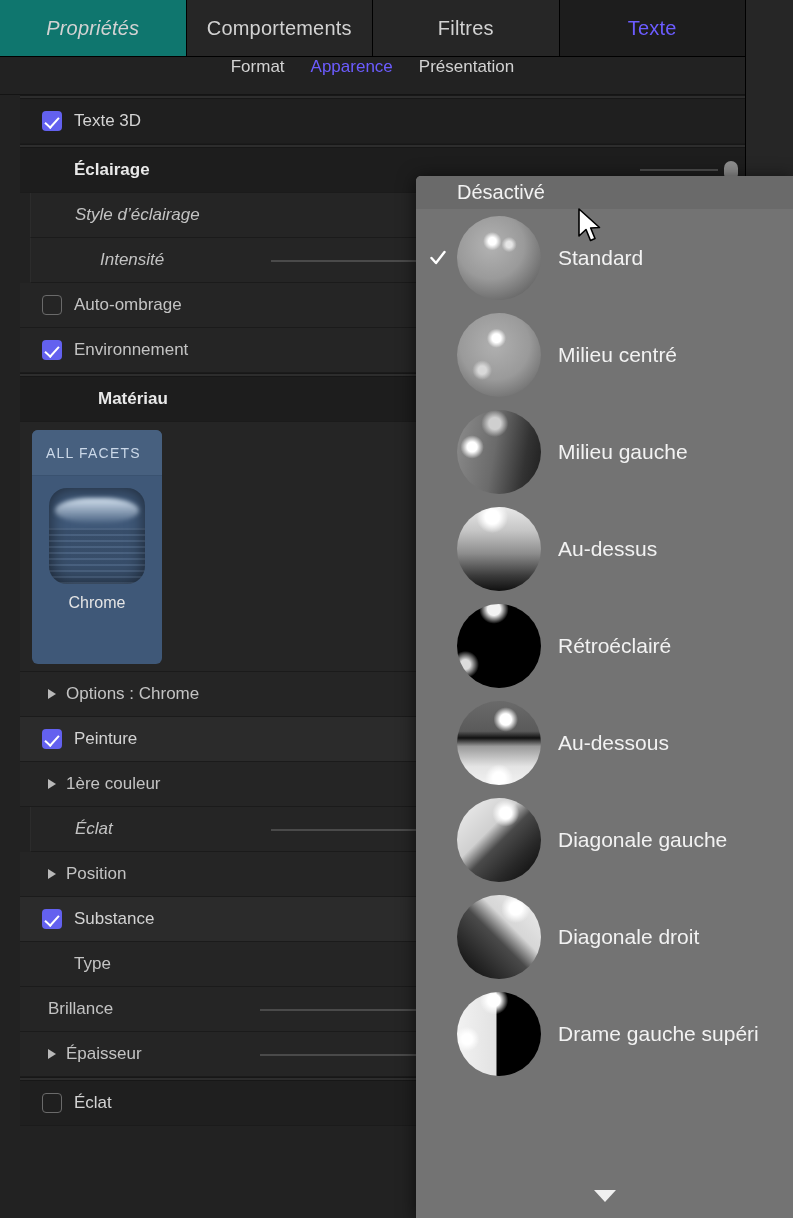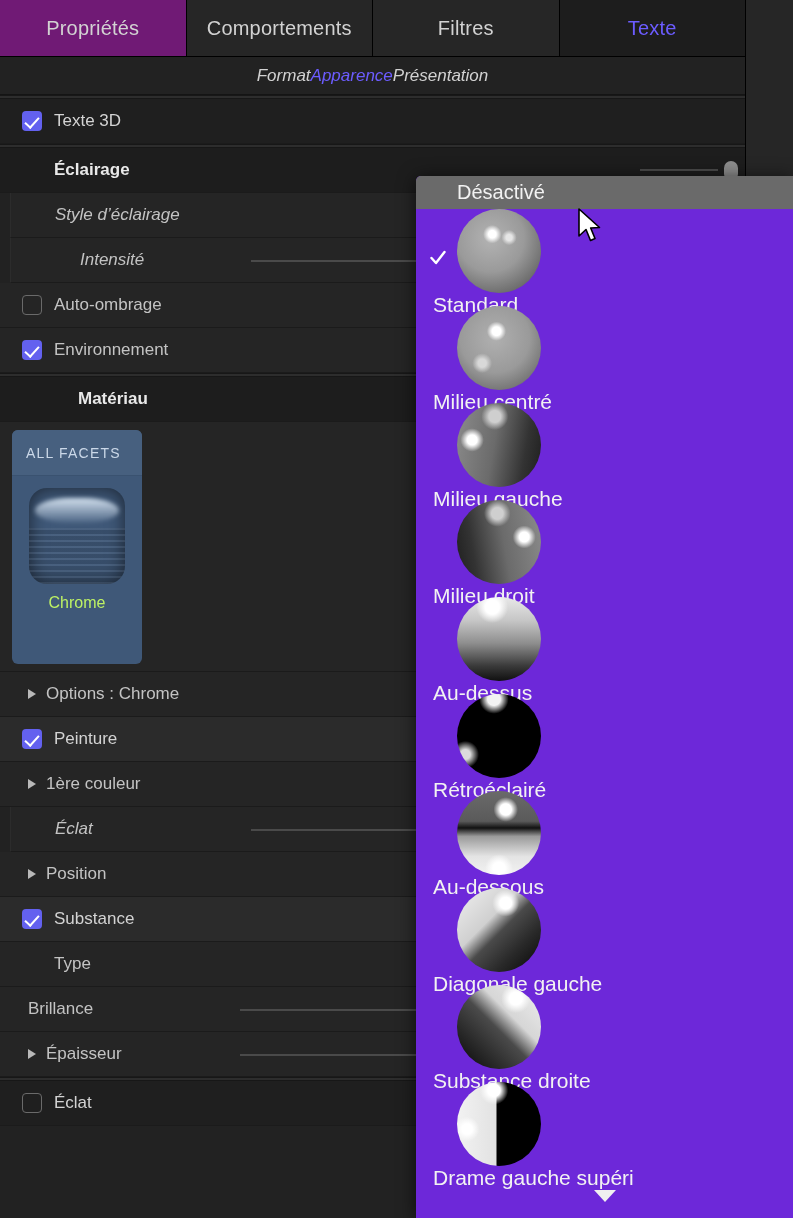--- a/index.html
+++ b/index.html
@@ -15,36 +15,36 @@
   .tabbar {
     position: absolute; left: 0; top: 0; width: 745px; height: 57px;
     display: flex; background: #1e1e1e;
     border-bottom: 1px solid #000;
   }
   .tab {
     flex: 1; display: flex; align-items: center; justify-content: center;
     font-size: 20px; color: #d2d2d2; letter-spacing: .2px;
     border-right: 1px solid #000; background: #262626;
   }
-  .tab:first-child { background: #701a75; }
+  .tab:first-child { background: #0f766e; font-style: italic; }
   .tab.active { color: #6c5cff; background: #1d1d1d; border-right: none; }
 
   
   .subtabs {
     position: absolute; left: 0; top: 57px; width: 745px; height: 38px;
-    display: flex; align-items: center; justify-content: center; 
-    background: #222222; border-bottom: 1px solid #141414; font-style: italic;
+    display: flex; align-items: flex-start; justify-content: center; gap: 26px;
+    background: #222222; border-bottom: 1px solid #141414;
   }
   .subtab { font-size: 17px; color: #d2d2d2; }
   .subtab.active { color: #6c5cff; }
 
   
   .panel {
     position: absolute; left: 0; top: 95px; width: 745px; bottom: 0;
-    background: #222222; overflow: hidden;
+    background: #222222; overflow: hidden; padding-left: 20px;
   }
   .sep { height: 4px; background: #2d2d2d; border-top: 1px solid #171717; border-bottom: 1px solid #171717; }
 
   .row {
     position: relative; height: 45px; display: flex; align-items: center;
     background: #252525; border-bottom: 1px solid #1b1b1b;
   }
   .row.dark { background: #1f1f1f; }
   .row.inset { margin-left: 10px; border-left: 1px solid #2c2c2c; font-style: italic; }
   .row.group-head { background: #1d1d1d; }
@@ -110,34 +110,34 @@
   }
   .matthumb::before {
     content:""; position:absolute; left:6%; top:10%; width:88%; height:26%;
     background: linear-gradient(to bottom, rgba(225,238,250,.92), rgba(120,145,175,.2));
     border-radius: 50%/60%; filter: blur(2px);
   }
   .matthumb::after {
     content:""; position:absolute; left:0; top:42%; width:100%; height:58%;
     background: repeating-linear-gradient(to bottom, rgba(255,255,255,.05) 0 2px, rgba(0,0,0,.12) 2px 6px);
   }
-  .matname { text-align: center; font-size: 16px; color: #bef264; margin-top: 10px; }
+  .matname { text-align: center; font-size: 16px; color: #e5e5e5; margin-top: 10px; }
 
   
   .menu {
     position: absolute; left: 416px; top: 176px; width: 377px; height: 1042px;
-    background: #6d28d9; border-radius: 5px 0 0 0; overflow: hidden;
+    background: #737373; border-radius: 5px 0 0 0; overflow: hidden;
     box-shadow: 0 2px 18px rgba(0,0,0,.65);
   }
   .menu-head {
     height: 33px; display: flex; align-items: center; padding-left: 41px;
     font-size: 20px; color: #f2f2f2; background: #6a6a6a;
   }
   .mitem {
-    height: 97px; display: flex; align-items: flex-start; position: relative; flex-direction: column;
+    height: 97px; display: flex; align-items: center; position: relative;
   }
   .mcheck {
     position: absolute; left: 14px; top: 50%; margin-top: -9px;
     width: 16px; height: 18px;
   }
   .sphere {
     width: 84px; height: 84px; border-radius: 50%; margin-left: 41px; flex: none;
     position: relative; overflow: hidden; background: #3a3a3a;
   }
   .mlabel { font-size: 21px; color: #f2f2f2; margin-left: 17px; white-space: nowrap; }
@@ -321,42 +321,38 @@
         </div>
         <div class="mitem">
           <div class="sphere" style="background-image: radial-gradient(circle at 47% 30%, rgb(255, 255, 255) 0px, rgb(255, 255, 255) 6%, rgba(255, 255, 255, 0) 13%), radial-gradient(circle at 30% 68%, rgb(216, 216, 216) 0px, rgb(216, 216, 216) 5%, rgba(255, 255, 255, 0) 12%), radial-gradient(circle at 45% 38%, rgb(176, 176, 176) 0%, rgb(154, 154, 154) 50%, rgb(112, 112, 112) 80%, rgb(79, 79, 79) 100%);"></div>
           <div class="mlabel">Milieu centré</div>
         </div>
         <div class="mitem">
           <div class="sphere" style="background-image: radial-gradient(circle at 18% 44%, rgb(255, 255, 255) 0px, rgb(255, 255, 255) 6%, rgba(255, 255, 255, 0) 14%), radial-gradient(circle at 45% 16%, rgb(207, 207, 207) 0px, rgb(207, 207, 207) 7%, rgba(255, 255, 255, 0) 16%), linear-gradient(100deg, rgb(140, 140, 140) 0%, rgb(107, 107, 107) 45%, rgb(51, 51, 51) 78%, rgb(30, 30, 30) 100%);"></div>
           <div class="mlabel">Milieu gauche</div>
         </div>
         <div class="mitem">
-          <div class="sphere" style="background-image: radial-gradient(circle at 80% 44%, rgb(255, 255, 255) 0px, rgb(255, 255, 255) 6%, rgba(255, 255, 255, 0) 14%), radial-gradient(circle at 48% 16%, rgb(207, 207, 207) 0px, rgb(207, 207, 207) 7%, rgba(255, 255, 255, 0) 16%), linear-gradient(260deg, rgb(140, 140, 140) 0%, rgb(107, 107, 107) 45%, rgb(51, 51, 51) 78%, rgb(30, 30, 30) 100%);"></div>
-          <div class="mlabel">Milieu droit</div>
-        </div>
-        <div class="mitem">
           <div class="sphere" style="background-image: radial-gradient(circle at 42% 12%, rgb(255, 255, 255) 0px, rgb(255, 255, 255) 8%, rgba(255, 255, 255, 0) 18%), linear-gradient(rgb(232, 232, 232) 0%, rgb(198, 198, 198) 28%, rgb(142, 142, 142) 55%, rgb(58, 58, 58) 82%, rgb(16, 16, 16) 100%);"></div>
           <div class="mlabel">Au-dessus</div>
         </div>
         <div class="mitem">
           <div class="sphere" style="background-image: radial-gradient(circle at 44% 6%, rgb(242, 242, 242) 0px, rgb(242, 242, 242) 7%, rgba(255, 255, 255, 0) 16%), radial-gradient(circle at 10% 72%, rgb(220, 220, 220) 0px, rgb(220, 220, 220) 5%, rgba(255, 255, 255, 0) 14%), radial-gradient(circle, rgb(0, 0, 0) 0px, rgb(0, 0, 0) 72%, rgb(26, 26, 26) 100%);"></div>
           <div class="mlabel">Rétroéclairé</div>
         </div>
         <div class="mitem">
           <div class="sphere" style="background-image: radial-gradient(circle at 58% 22%, rgb(255, 255, 255) 0px, rgb(255, 255, 255) 7%, rgba(255, 255, 255, 0) 15%), radial-gradient(circle at 50% 92%, rgb(255, 255, 255) 0px, rgb(255, 255, 255) 7%, rgba(255, 255, 255, 0) 16%), linear-gradient(rgb(106, 106, 106) 0%, rgb(90, 90, 90) 36%, rgb(17, 17, 17) 44%, rgb(154, 154, 154) 54%, rgb(228, 228, 228) 78%, rgb(242, 242, 242) 100%);"></div>
           <div class="mlabel">Au-dessous</div>
         </div>
         <div class="mitem">
           <div class="sphere" style="background-image: radial-gradient(circle at 58% 18%, rgb(255, 255, 255) 0px, rgb(255, 255, 255) 7%, rgba(255, 255, 255, 0) 16%), linear-gradient(135deg, rgb(240, 240, 240) 0%, rgb(208, 208, 208) 38%, rgb(74, 74, 74) 52%, rgb(42, 42, 42) 72%, rgb(5, 5, 5) 100%);"></div>
           <div class="mlabel">Diagonale gauche</div>
         </div>
         <div class="mitem">
           <div class="sphere" style="background-image: radial-gradient(circle at 70% 16%, rgb(255, 255, 255) 0px, rgb(255, 255, 255) 7%, rgba(255, 255, 255, 0) 16%), linear-gradient(225deg, rgb(240, 240, 240) 0%, rgb(214, 214, 214) 36%, rgb(74, 74, 74) 52%, rgb(42, 42, 42) 74%, rgb(5, 5, 5) 100%);"></div>
-          <div class="mlabel">Substance droite</div>
+          <div class="mlabel">Diagonale droit</div>
         </div>
         <div class="mitem">
           <div class="sphere" style="background-image: radial-gradient(circle at 44% 10%, rgb(255, 255, 255) 0px, rgb(255, 255, 255) 7%, rgba(255, 255, 255, 0) 16%), radial-gradient(circle at 12% 56%, rgb(255, 255, 255) 0px, rgb(255, 255, 255) 6%, rgba(255, 255, 255, 0) 14%), linear-gradient(to right, rgb(242, 242, 242) 0%, rgb(226, 226, 226) 46%, rgb(0, 0, 0) 48%, rgb(0, 0, 0) 100%);"></div>
           <div class="mlabel">Drame gauche supéri</div>
         </div>
       </div>
     <div class="menu-arrow"><i></i></div>
   </div>
 
   <svg class="cursor" viewBox="0 0 26 38">

